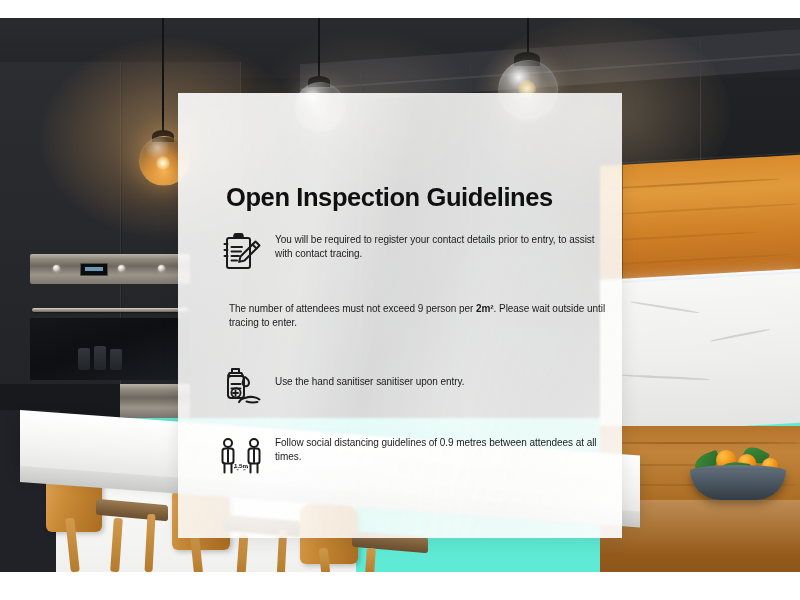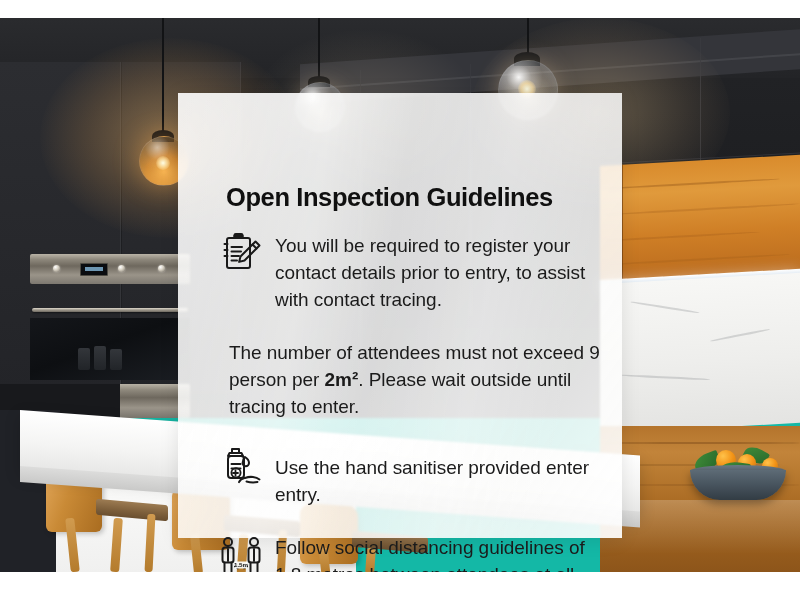--- a/index.html
+++ b/index.html
@@ -1,21 +1,21 @@
 <!DOCTYPE html>
 <html><head>
 <meta charset="utf-8">
 <style>
   html,body{margin:0;padding:0;background:#ffffff;}
   body{width:800px;height:600px;overflow:hidden;font-family:"Liberation Sans",sans-serif;}
 
   #stage{position:relative;width:800px;height:600px;background:#ffffff;}
 
   
-  #photo{position:absolute;left:0;top:18px;width:800px;height:554px;overflow:hidden;background:#14b8a6;}
+  #photo{position:absolute;left:0;top:18px;width:800px;height:554px;overflow:hidden;background:#5eead4;}
 
   
   .ceiling{position:absolute;left:0;top:0;width:800px;height:60px;
     background:linear-gradient(180deg,#2a2b2e 0%,#232427 100%);}
   .ceiling-edge{position:absolute;left:300px;top:28px;width:520px;height:40px;
     background:#34353a;transform:skewY(-4deg);}
   .ceiling-line{position:absolute;left:300px;top:52px;width:520px;height:2px;background:#4a4b50;transform:skewY(-4deg);opacity:.7;}
 
   
   .wall-dark{position:absolute;left:0;top:0;width:800px;height:400px;
@@ -124,21 +124,21 @@
     box-shadow:0 2px 18px rgba(0,0,0,.10);}
   .card-sheen{position:absolute;left:0;top:0;width:444px;height:445px;pointer-events:none;
     background:linear-gradient(100deg,rgba(255,255,255,0) 0%,rgba(255,255,255,.30) 30%,rgba(255,255,255,0) 46%,rgba(255,255,255,.22) 66%,rgba(255,255,255,0) 85%);}
 
   #heading{position:absolute;left:48px;top:90px;width:380px;
     font-size:25.5px;font-weight:700;letter-spacing:-.4px;color:#101010;line-height:1.15;}
 
   .rows{position:absolute;left:40px;top:135px;width:390px;}
   .row{position:relative;display:flex;align-items:flex-start;margin-bottom:21px;min-height:44px;}
   .ico{flex:0 0 46px;width:46px;height:46px;position:relative;margin-top:2px;}
-  .txt{flex:1;font-size:19px;line-height:1.42;color:#1b1b1b;padding-top:5px;padding-left:11px;letter-spacing:-.05px;}
+  .txt{flex:1;font-size:10px;line-height:1.42;color:#1b1b1b;padding-top:5px;padding-left:11px;letter-spacing:-.05px;}
   .txt b{font-weight:700;}
   .row3 .txt{padding-top:13px;}
 
   svg{display:block;}
 </style>
 </head>
 <body>
 
 <div id="stage">
 
@@ -293,21 +293,21 @@
                 <path d="M13.5 20 h9 M13.5 24.5 h9"></path>
                 <path d="M17.5 26.5 v5 M15 29 h5" stroke-width="1.8"></path>
                 <circle cx="18" cy="28.8" r="4.6" stroke-width="1.8"></circle>
                 <path d="M27 13 q4 2.5 4 6 a3.2 3.2 0 0 1 -6.4 0 q0-3.5 2.4-6z"></path>
                 <path d="M27 34 q4 -1.5 8 -1 t6.5 2.5"></path>
                 <path d="M28.5 37.5 q5.5 1.5 11 .5"></path>
                 <path d="M26.5 34 q-4 1 -5.5 4.2"></path>
               </g>
             </svg>
           </div>
-          <div class="txt">Use the hand sanitiser provided enter entry.</div>
+          <div class="txt">Use the hand sanitiser sanitiser upon entry.</div>
         </div>
 
         <div class="row">
           <div class="ico">
             <svg viewBox="0 0 46 46" width="46" height="46">
               <g stroke="#1a1a1a" stroke-width="2" fill="none" stroke-linejoin="round" stroke-linecap="round">
 
                 <circle cx="10" cy="10" r="4"></circle>
                 <path d="M10 15 h0"></path>
                 <rect x="4.5" y="15.5" width="11" height="15" rx="2.5"></rect>
@@ -319,20 +319,20 @@
                 <path d="M32.5 30.5 v9 M39.5 30.5 v9"></path>
                 <path d="M36 17 v12"></path>
 
                 <path d="M17 34.5 H29" stroke-width="1.6"></path>
                 <path d="M17 34.5 l3 -2.2 M17 34.5 l3 2.2 M29 34.5 l-3 -2.2 M29 34.5 l-3 2.2" stroke-width="1.4"></path>
               </g>
               <rect x="17" y="29.5" width="12" height="7" fill="#ffffff" opacity="0.92"></rect>
               <text x="23" y="35.2" text-anchor="middle" font-family="Liberation Sans, sans-serif" font-size="6.2" font-weight="700" fill="#111">1.5m</text>
             </svg>
           </div>
-          <div class="txt">Follow social distancing guidelines of 1.8 metres between attendees at all times.</div>
+          <div class="txt">Follow social distancing guidelines of 0.9 metres between attendees at all times.</div>
         </div>
 
       </div>
     </div>
 
   </div>
 </div>
 
 </body></html>

